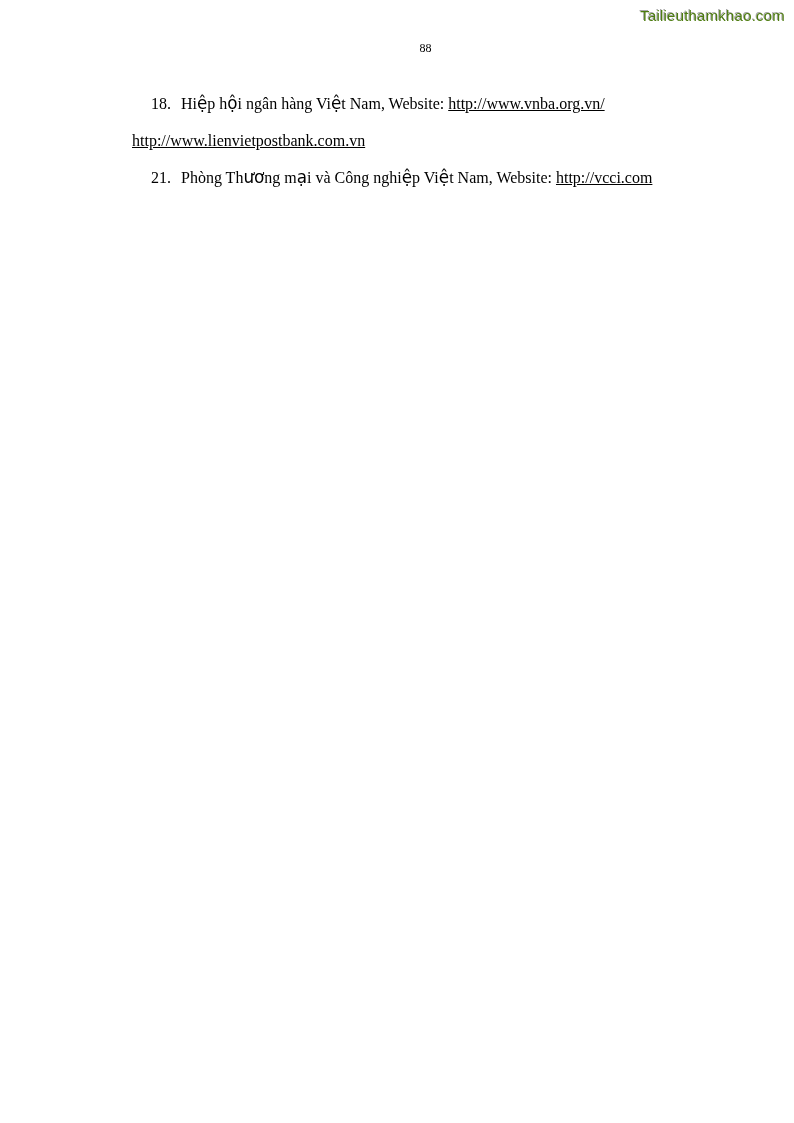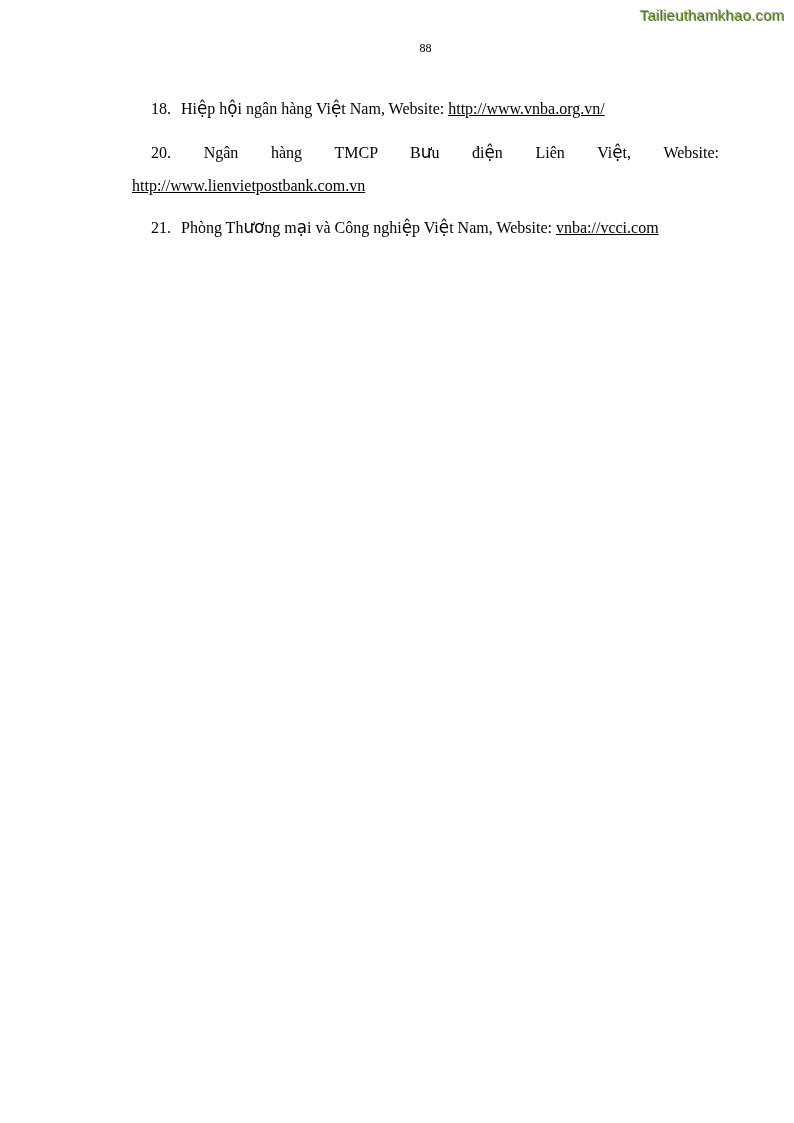--- a/index.html
+++ b/index.html
@@ -32,21 +32,21 @@
     text-align: center;
     font-size: 12px;
     line-height: 20px;
   }
   .refs {
     margin-top: 33px;
   }
   .ref { margin-top: 9px; font-size: 16px; }
   .ref:first-child { margin-top: 0; }
   .ref-line {
-    line-height: 35px;
+    line-height: 24px;
     text-indent: 19px;
   }
   .justified .ref-line {
     text-align: justify;
     text-align-last: justify;
   }
   .single .num { margin-right: 6px; }
   .vn {
     font-family: "DejaVu Sans", sans-serif;
     font-size: 1.05em;
@@ -70,20 +70,19 @@
 
 <div class="content">
   <div class="page-number">88</div>
   <div class="refs">
       <div class="ref single">
         <div class="ref-line"><span class="num">18.</span> <span>Hi</span><span class="vn">ệ</span><span>p h</span><span class="vn">ộ</span><span>i ngân hàng Vi</span><span class="vn">ệ</span><span>t Nam, Website: </span><a class="link">http://www.vnba.org.vn/</a></div>
       </div>
       <div class="ref justified">
       </div>
       <div class="ref justified">
-        <div class="ref-line"><span class="num">20.</span> <span>Ngân hàng TMCP B</span><span class="vn">ư</span><span>u đi</span><span class="vn">ệ</span><span>n Liên Vi</span><span class="vn">ệ</span><span>t, Website:</span></div>
         <div class="ref-line2"><a class="link">http://www.lienvietpostbank.com.vn</a></div>
       </div>
       <div class="ref single">
-        <div class="ref-line"><span class="num">21.</span> <span>Phòng Th</span><span class="vn">ươ</span><span>ng m</span><span class="vn">ạ</span><span>i và Công nghi</span><span class="vn">ệ</span><span>p Vi</span><span class="vn">ệ</span><span>t Nam, Website: </span><a class="link">vnba://vcci.com</a></div>
+        <div class="ref-line"><span class="num">21.</span> <span>Phòng Th</span><span class="vn">ươ</span><span>ng m</span><span class="vn">ạ</span><span>i và Công nghi</span><span class="vn">ệ</span><span>p Vi</span><span class="vn">ệ</span><span>t Nam, Website: </span><a class="link">http://vcci.com</a></div>
       </div>
     </div>
 </div>
 
 </body></html>

